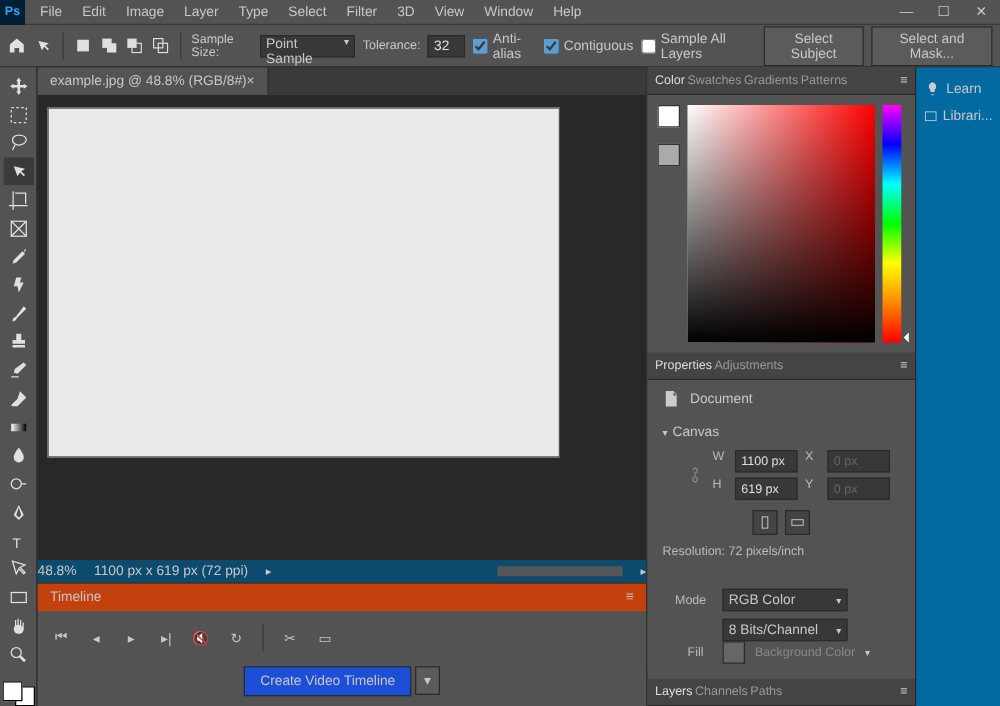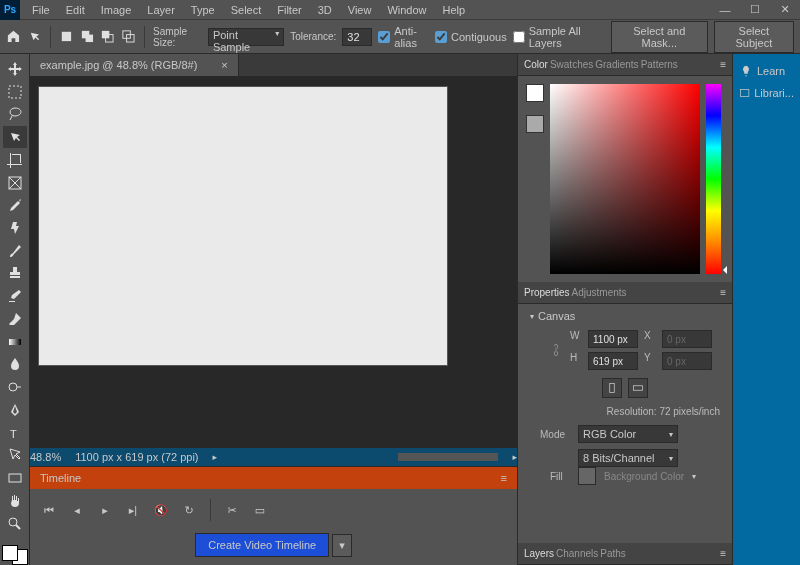--- a/index.html
+++ b/index.html
@@ -20,21 +20,21 @@
 .main{display:flex;height:511px}
 .toolbar{width:30px;background:#535353;display:flex;flex-direction:column;align-items:center;padding-top:4px;border-right:1px solid #2a2a2a}
 .tool{width:24px;height:24px;display:flex;align-items:center;justify-content:center;margin-bottom:1px;cursor:default;fill:#e0e0e0}
 .tool.active{background:#3a3a3a}
 .tool svg{width:16px;height:16px}
 .swatch-row{margin-top:6px;position:relative;width:26px;height:22px}
 .swatch-fg{position:absolute;width:16px;height:16px;background:#fff;border:1px solid #000;top:0;left:0;z-index:2}
 .swatch-bg{position:absolute;width:16px;height:16px;background:#fff;border:1px solid #000;bottom:0;right:0}
 .doc-area{flex:1;background:#282828;display:flex;flex-direction:column;overflow:hidden}
 .tabs{height:22px;background:#3a3a3a;display:flex;align-items:center}
-.tab{background:#535353;height:22px;padding:0 10px;display:flex;align-items:center;gap:24px;border-right:1px solid #2a2a2a}
+.tab{background:#535353;height:22px;padding:0 10px;display:flex;align-items:center;gap:0;border-right:1px solid #2a2a2a}
 .tab-close{cursor:default}
 .canvas-wrap{flex:1;background:#282828;display:flex;align-items:flex-start;justify-content:flex-start;padding:10px 10px 0 8px;position:relative}
 .canvas{background:#eaeaea;width:410px;height:280px;border:1px solid #555}
 .statusbar{height:18px;background:#0c4a6e;display:flex;align-items:center;padding:0 0;gap:14px;font-size:10px;color:#bbb}
 .statusbar .arrow{font-size:9px}
 .timeline-panel{background:#535353;border-top:1px solid #2a2a2a}
 .panel-header{height:22px;display:flex;align-items:center;padding:0 10px;font-size:11px;color:#ddd;background:#c2410c}
 .timeline-body{padding:10px 10px 4px;display:flex;align-items:center;gap:10px}
 .tl-btn{width:18px;height:18px;display:flex;align-items:center;justify-content:center;fill:#ccc}
 .tl-action{text-align:center;margin:8px 0}
@@ -54,21 +54,21 @@
 .props-panel{background:#535353}
 .props-doc{padding:8px 12px;display:flex;align-items:center;gap:8px;font-size:10px}
 .props-section{padding:6px 12px}
 .props-sec-title{display:flex;align-items:center;gap:4px;font-size:10px;margin-bottom:8px}
 .props-row{display:flex;align-items:center;gap:8px;margin-bottom:6px;padding-left:20px}
 .props-label{font-size:10px;color:#bbb;width:12px}
 .props-input{background:#383838;border:1px solid #2a2a2a;color:#e0e0e0;width:50px;height:18px;padding:0 4px;font-size:10px;display:flex;align-items:center}
 .props-input.disabled{color:#666}
 .props-centered{display:flex;gap:6px;justify-content:center;margin:8px 0}
 .props-ibtn{width:20px;height:20px;background:#444;border:1px solid #2a2a2a;display:flex;align-items:center;justify-content:center}
-.props-text{font-size:10px;color:#bbb;text-align:right;margin-bottom:8px}
+.props-text{font-size:10px;color:#bbb;text-align:left;margin-bottom:24px}
 .props-select{background:#383838;border:1px solid #2a2a2a;color:#e0e0e0;width:100px;height:18px;padding:0 4px;font-size:10px;display:flex;align-items:center;justify-content:space-between}
 .props-fill-row{display:flex;align-items:center;gap:8px;padding-left:20px}
 .fill-swatch{width:18px;height:18px;background:#666;border:1px solid #2a2a2a}
 .fill-label{font-size:10px;color:#888}
 .far-right{width:68px;background:#0369a1;border-left:1px solid #2a2a2a;padding-top:6px}
 .far-item{display:flex;align-items:center;gap:4px;padding:4px 6px;font-size:9px}
 .far-icon{width:14px;height:14px;fill:#ccc}
 input[type=checkbox]{width:12px;height:12px}
 .chevron{font-size:8px}
 .link-icon{width:12px;height:16px;fill:#999}
@@ -146,22 +146,22 @@
     </label>
   <label class="opt-check">
       <input type="checkbox" checked="" style="">
       <span>Contiguous</span>
     </label>
   <label class="opt-check">
       <input type="checkbox" style="">
       <span>Sample All Layers</span>
     </label>
   <div style="flex:1"></div>
+  <button class="opt-btn">Select Subject</button>
   <button class="opt-btn">Select and Mask...</button>
-  <button class="opt-btn">Select Subject</button>
 </div>
 
 <div class="main">
 
   <div class="toolbar">
     <div class="tool">
         <svg viewBox="0 0 16 16">
           <path d="M8 1l2 3H9v3h3V6l3 2-3 2V9H9v3h1l-2 3-2-3h1V9H4v1L1 8l3-2v1h3V4H6z"></path>
         </svg>
       </div>
@@ -344,20 +344,26 @@
             <div class="hue-arrow"></div>
           </div>
     </div>
 
     <div class="panel-tabs">
       <span class="panel-tab active">Properties</span>
       <span class="panel-tab">Adjustments</span>
       <span class="panel-menu">≡</span>
     </div>
     <div class="props-panel">
+      <div class="props-doc">
+        <svg class="far-icon" viewBox="0 0 16 16">
+              <path d="M3 1h7l3 3v11H3zm7 1v3h3"></path>
+            </svg>
+        <span>Document</span>
+      </div>
       <div class="props-section">
         <div class="props-sec-title">
               <span class="chevron">▾</span>
               <span>Canvas</span>
             </div>
         <div class="props-row">
           <svg class="link-icon" viewBox="0 0 12 20">
                 <path fill="none" stroke="#999" d="M4 5a2 2 0 114 0v3M4 12v3a2 2 0 104 0v-3M6 7v6"></path>
               </svg>
           <div>

